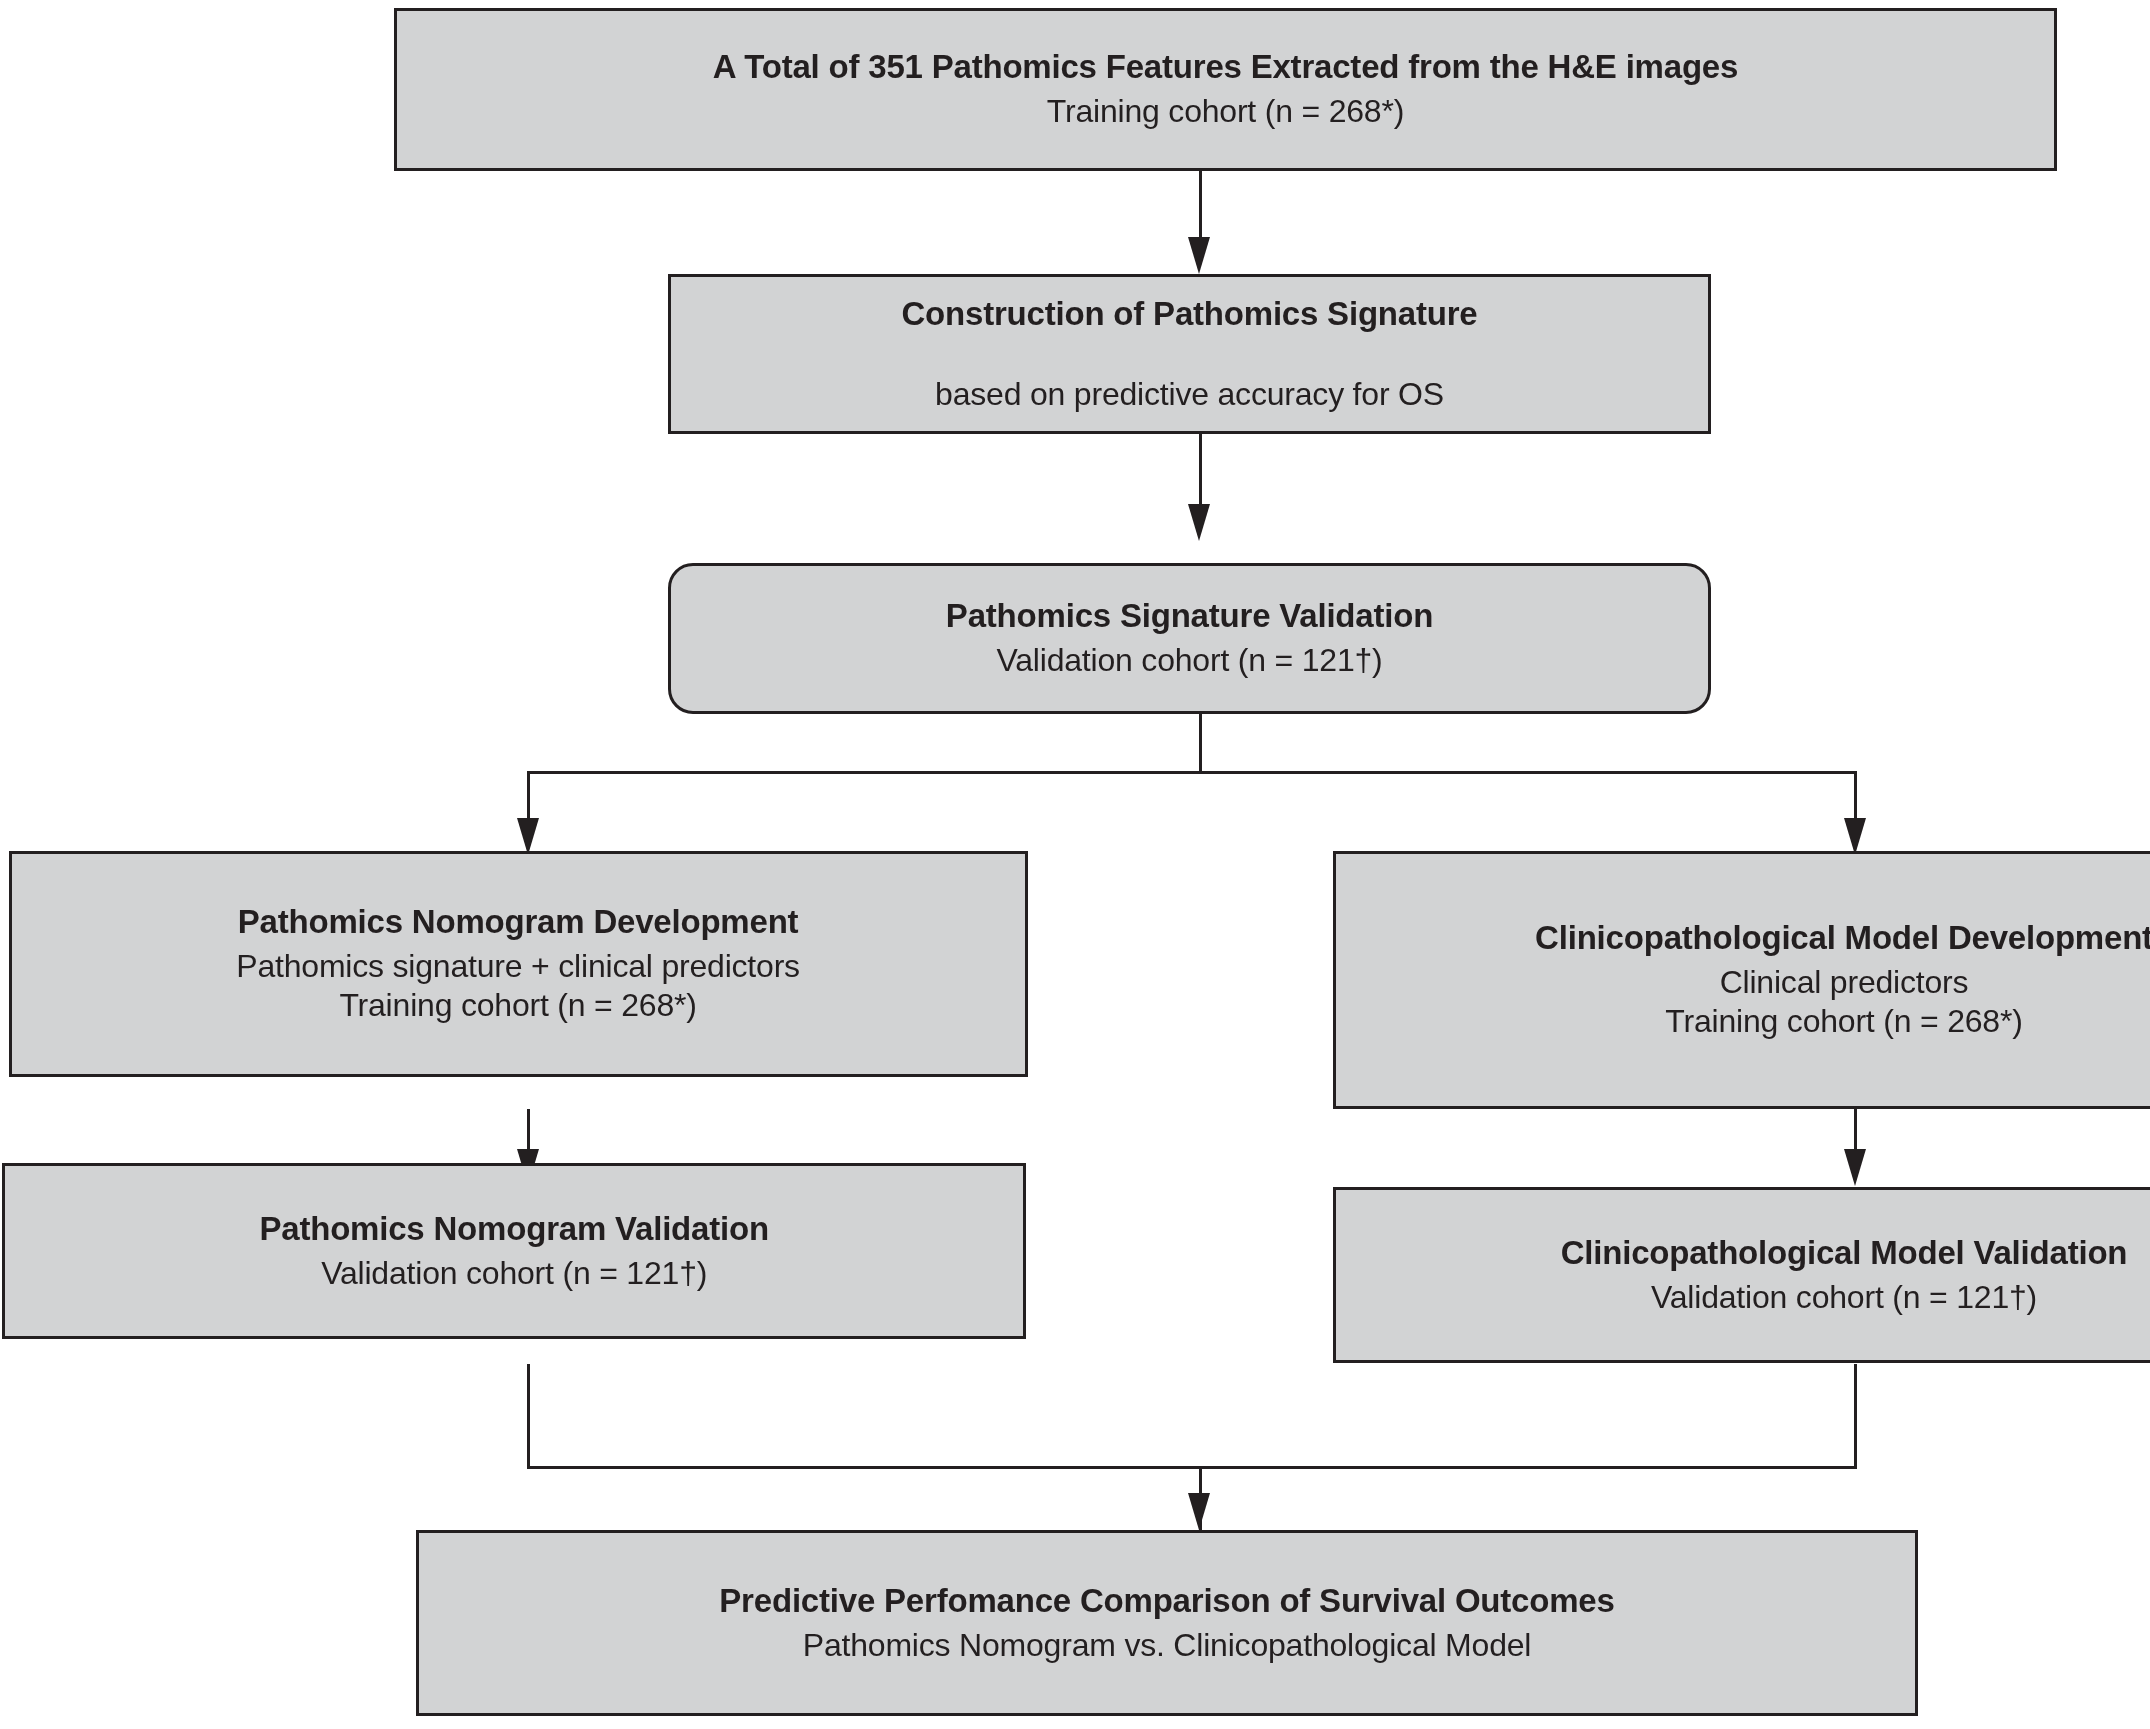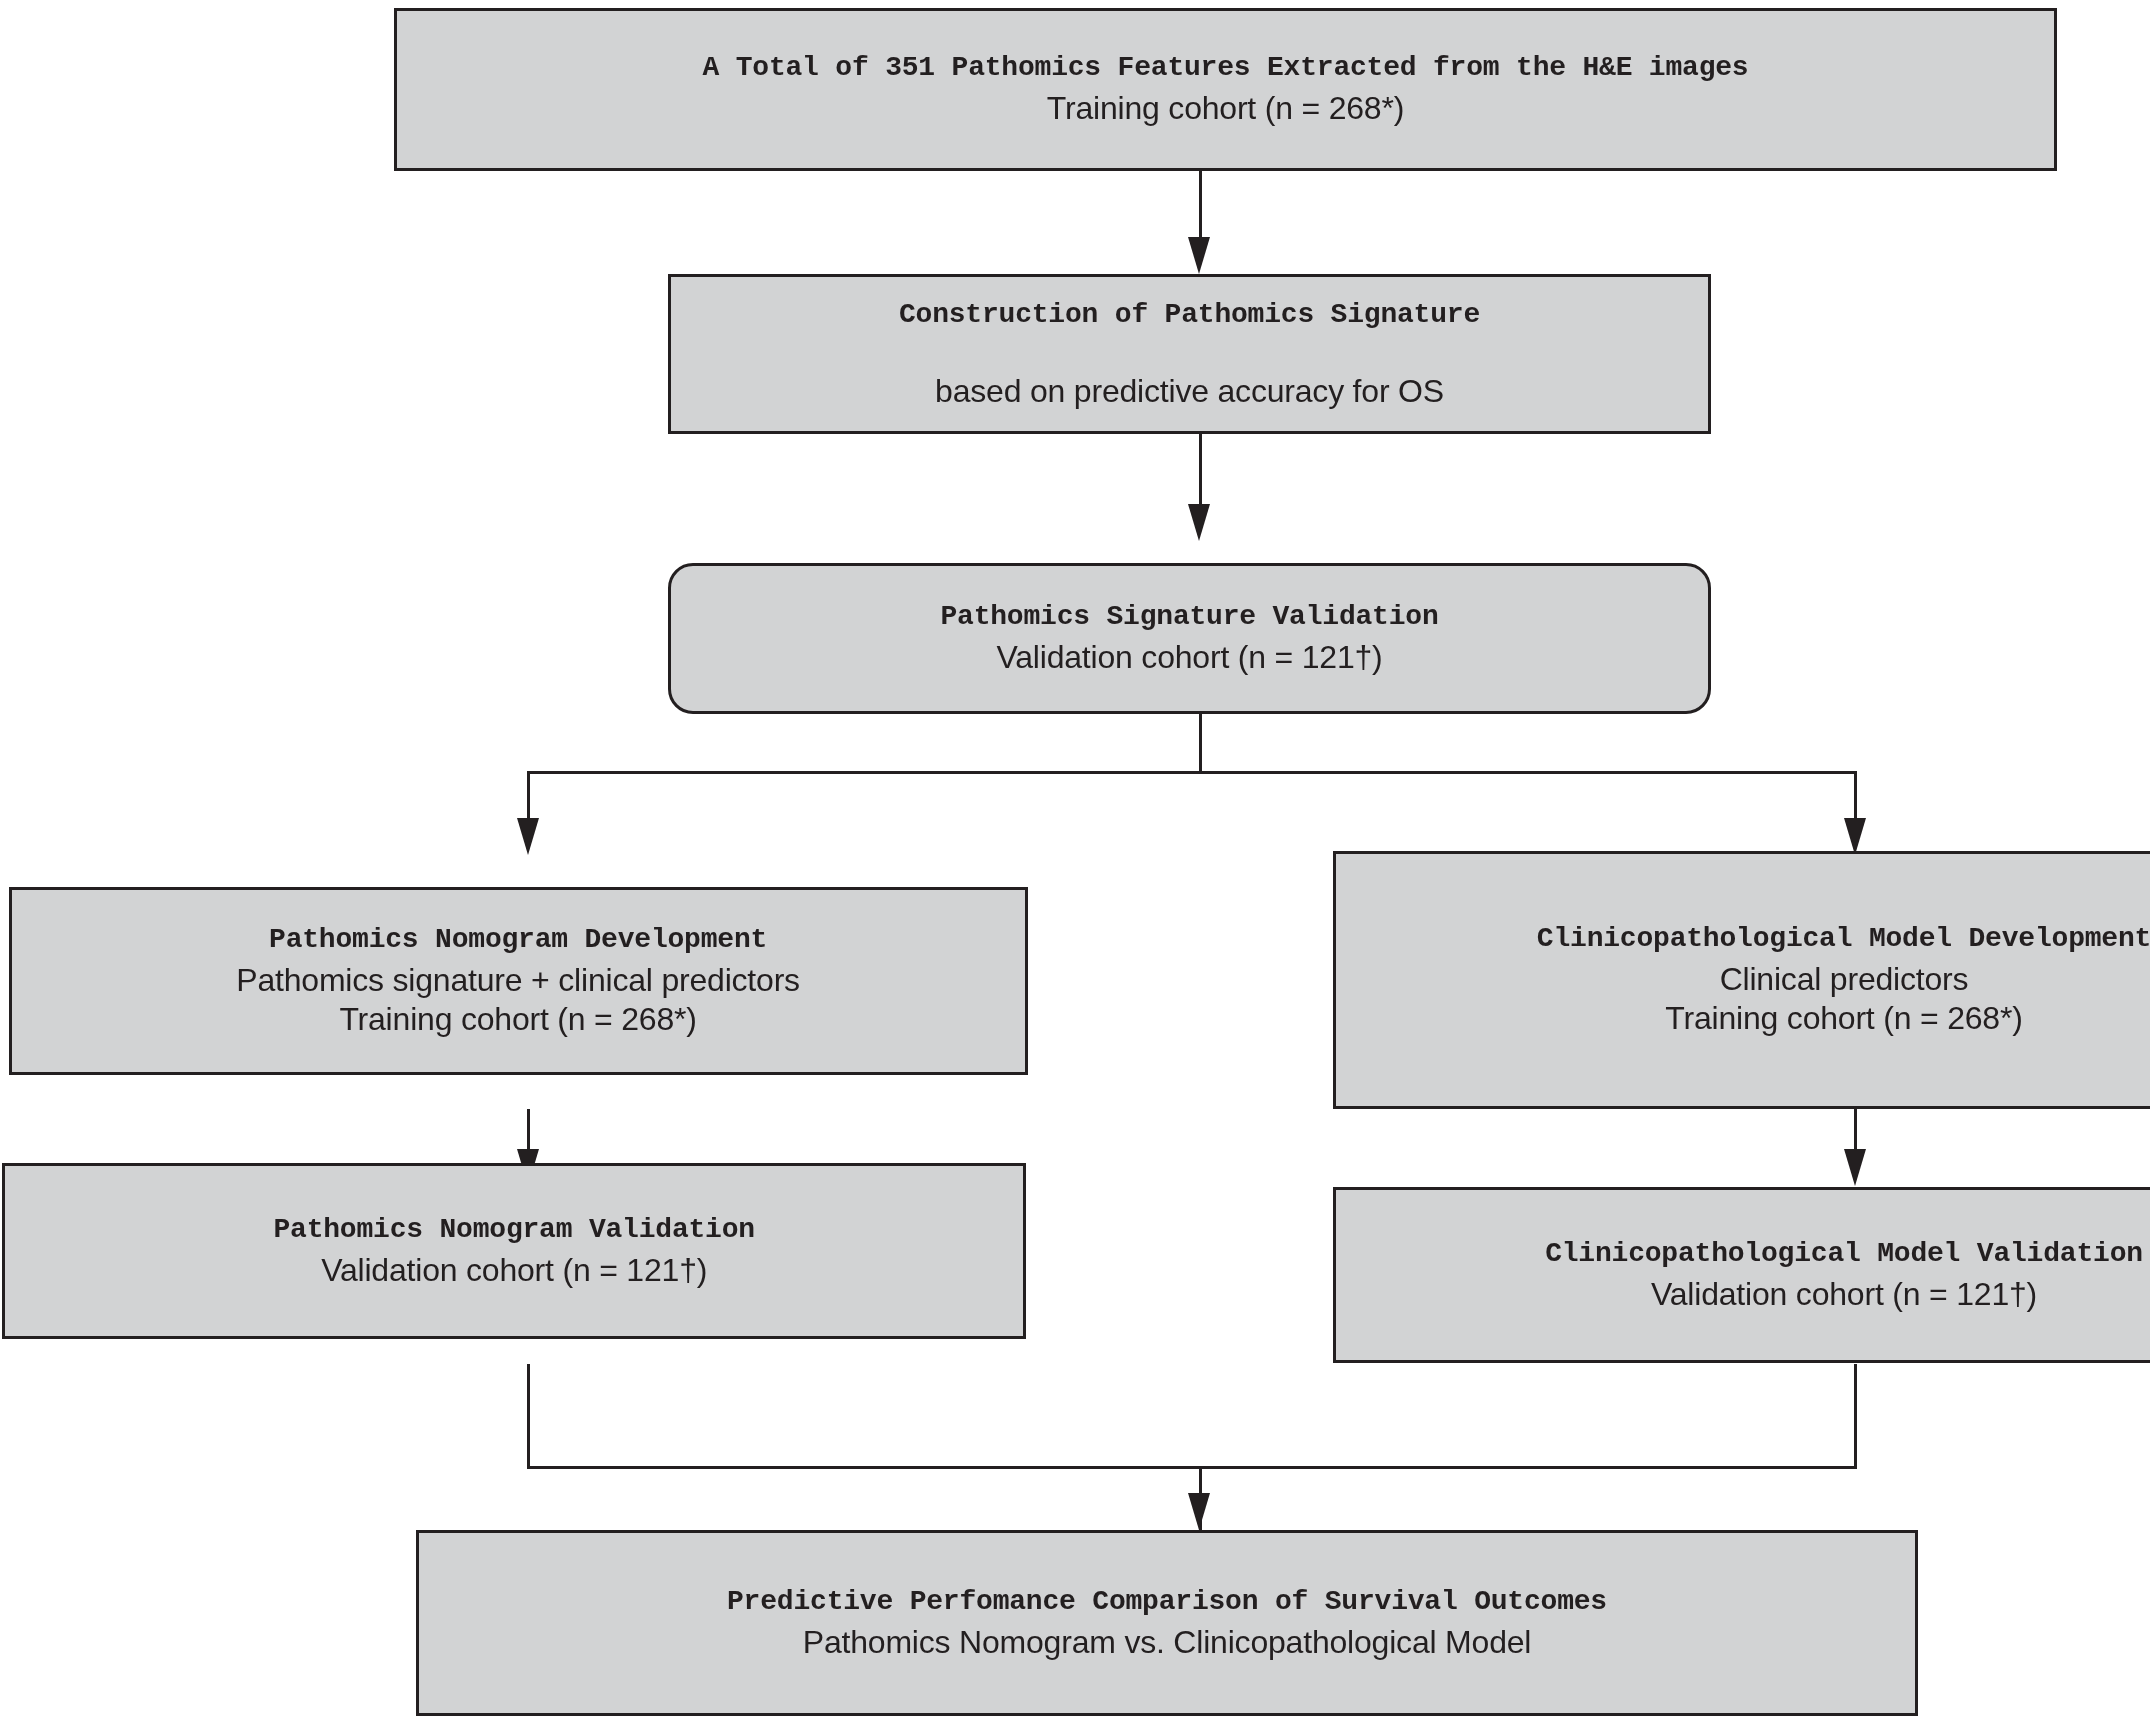--- a/index.html
+++ b/index.html
@@ -23,25 +23,24 @@
     display: flex;
     flex-direction: column;
     align-items: center;
     justify-content: center;
     text-align: center;
     color: #231f20;
     padding: 4.3px 10.3px;
   }
   .node .ttl {
     font-weight: bold;
-    font-size: 28px;
+    font-size: 33px;
     line-height: 1.12;
     letter-spacing: -0.2px;
     white-space: nowrap;
-    font-family: Liberation Mono, monospace;
   }
   .node .sub {
     font-weight: normal;
     font-size: 32px;
     line-height: 1.14;
     letter-spacing: -0.2px;
     white-space: nowrap;
   }
   .node .ttl + .sub { margin-top: 6.9px; }
   .node .sub + .sub { margin-top: 2.6px; }
@@ -92,21 +91,21 @@
     <div class="sub">Validation cohort (n = 121†)</div>
   </div>
 
   <div class="vline" style="left:1199px; top:713px; height:60px;"></div>
   <div class="hline" style="left:527px; top:771px; width:1329px;"></div>
   <div class="vline" style="left:527px; top:771px; height:56px;"></div>
   <div class="arrowhead" style="left:517px; top:818px;"></div>
   <div class="vline" style="left:1854px; top:771px; height:56px;"></div>
   <div class="arrowhead" style="left:1844px; top:818px;"></div>
 
-  <div class="node" style="left:8.6px; top:851px; width:1019px; height:188px;margin-top:36px;">
+  <div class="node" style="left:8.6px; top:851px; width:1019px; height:226px;">
     <div class="ttl">Pathomics Nomogram Development</div>
     <div class="sub">Pathomics signature + clinical predictors</div>
     <div class="sub">Training cohort (n = 268*)</div>
   </div>
 
   <div class="node" style="left:1333px; top:851px; width:1022px; height:258px;">
     <div class="ttl">Clinicopathological Model Development</div>
     <div class="sub">Clinical predictors</div>
     <div class="sub">Training cohort (n = 268*)</div>
   </div>

